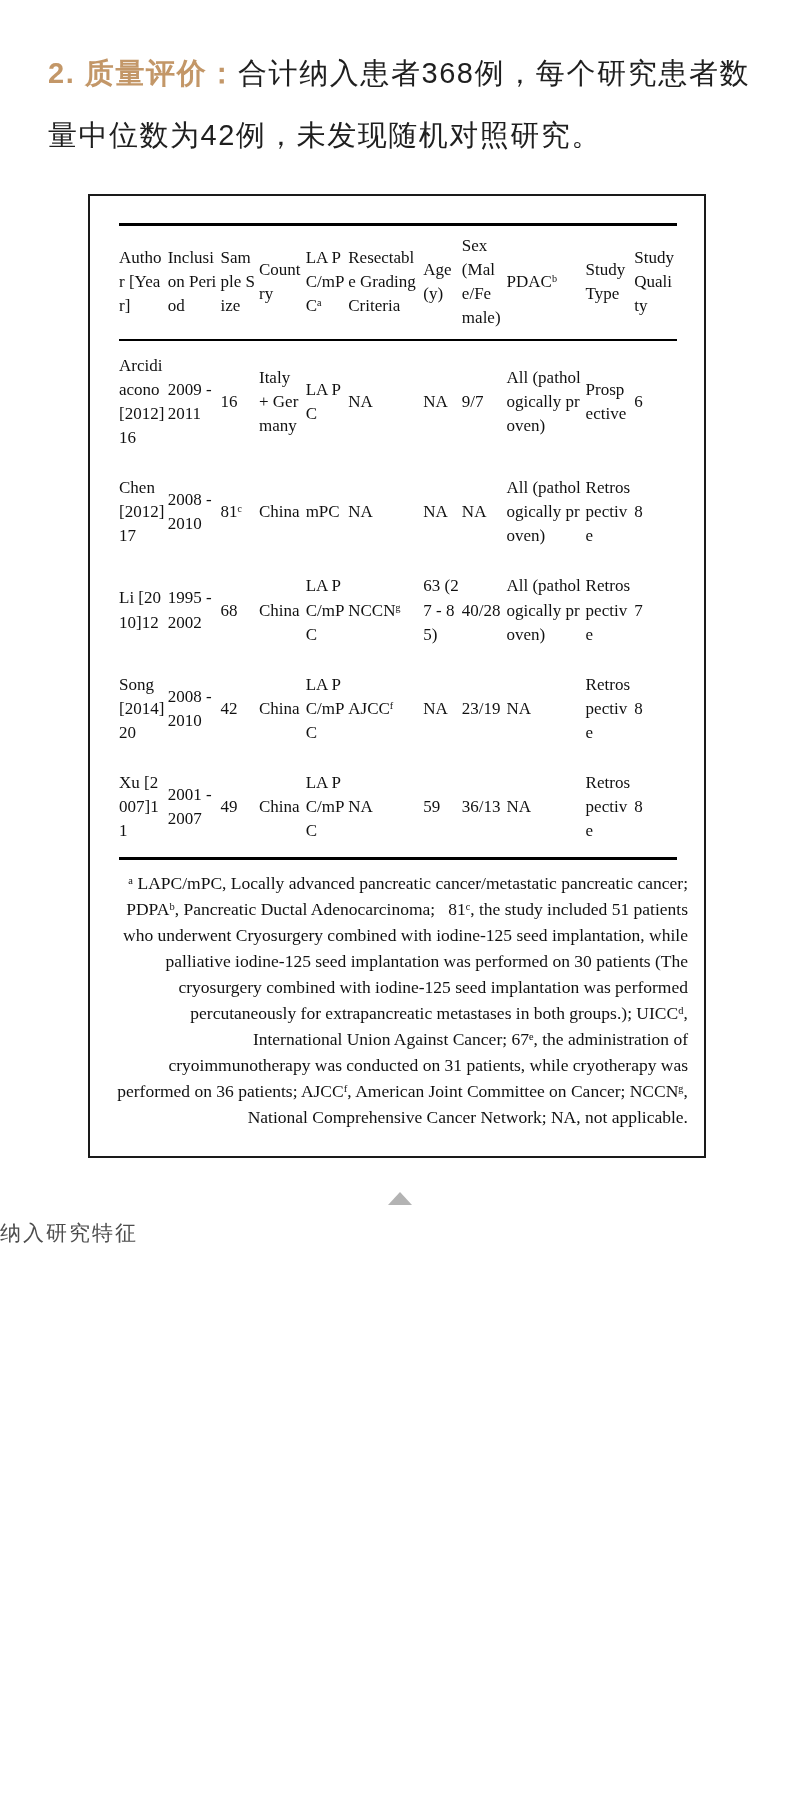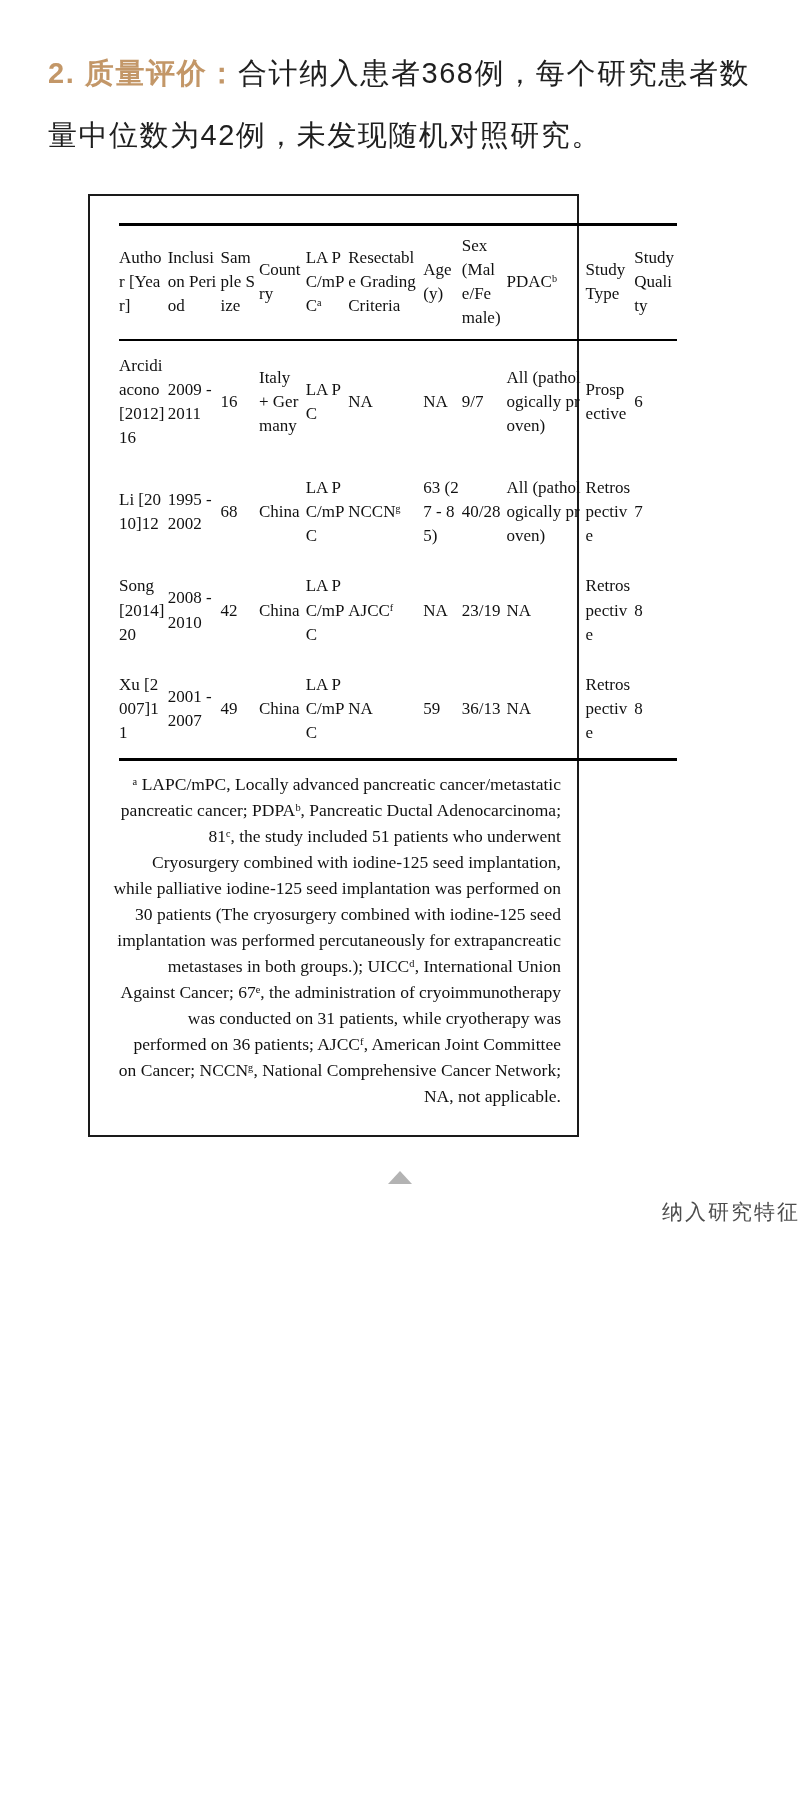--- a/index.html
+++ b/index.html
@@ -21,21 +21,21 @@
     text-align: justify;
     color: #1f1f1f;
   }
   .heading .prefix {
     font-weight: bold;
   }
 
   
   .figure-frame {
     margin: 28px 0 0 88px;
-    width: 491px;
+    width: 618px;
     border: 2px solid #1a1a1a;
     background: #ffffff;
     padding: 27px 12px 26px 12px;
   }
 
   table.studies {
     table-layout: fixed;
     width: 558px;
     margin-left: 17px;
     border-collapse: collapse;
@@ -85,21 +85,21 @@
     font-family: "Liberation Serif", "DejaVu Serif", serif;
     font-size: 17.5px;
     line-height: 26px;
     color: #111;
     text-align: right;
   }
 
   
   .collapse-block {
     margin-top: 34px;
-    text-align: right;
+    text-align: left;
     cursor: pointer;
     font-family: Liberation Serif, serif;
   }
   .triangle-up {
     width: 0; height: 0;
     margin: 0 auto;
     border-left: 12px solid transparent;
     border-right: 12px solid transparent;
     border-bottom: 13px solid #b3b3b3;
   }
@@ -153,20 +153,33 @@
           <td>Italy + Germany</td>
           <td>LA PC</td>
           <td>NA</td>
           <td>NA</td>
           <td>9/7</td>
           <td>All (pathologically proven)</td>
           <td>Prospective</td>
           <td>6</td>
         </tr>
         <tr>
+          <td>Chen [2012]17</td>
+          <td>2008 - 2010</td>
+          <td>81ᶜ</td>
+          <td>China</td>
+          <td>mPC</td>
+          <td>NA</td>
+          <td>NA</td>
+          <td>NA</td>
+          <td>All (pathologically proven)</td>
+          <td>Retrospective</td>
+          <td>8</td>
+        </tr>
+        <tr>
           <td>Li [2010]12</td>
           <td>1995 - 2002</td>
           <td>68</td>
           <td>China</td>
           <td>LA PC/mPC</td>
           <td>NCCNᵍ</td>
           <td>63 (27 - 85)</td>
           <td>40/28</td>
           <td>All (pathologically proven)</td>
           <td>Retrospective</td>

